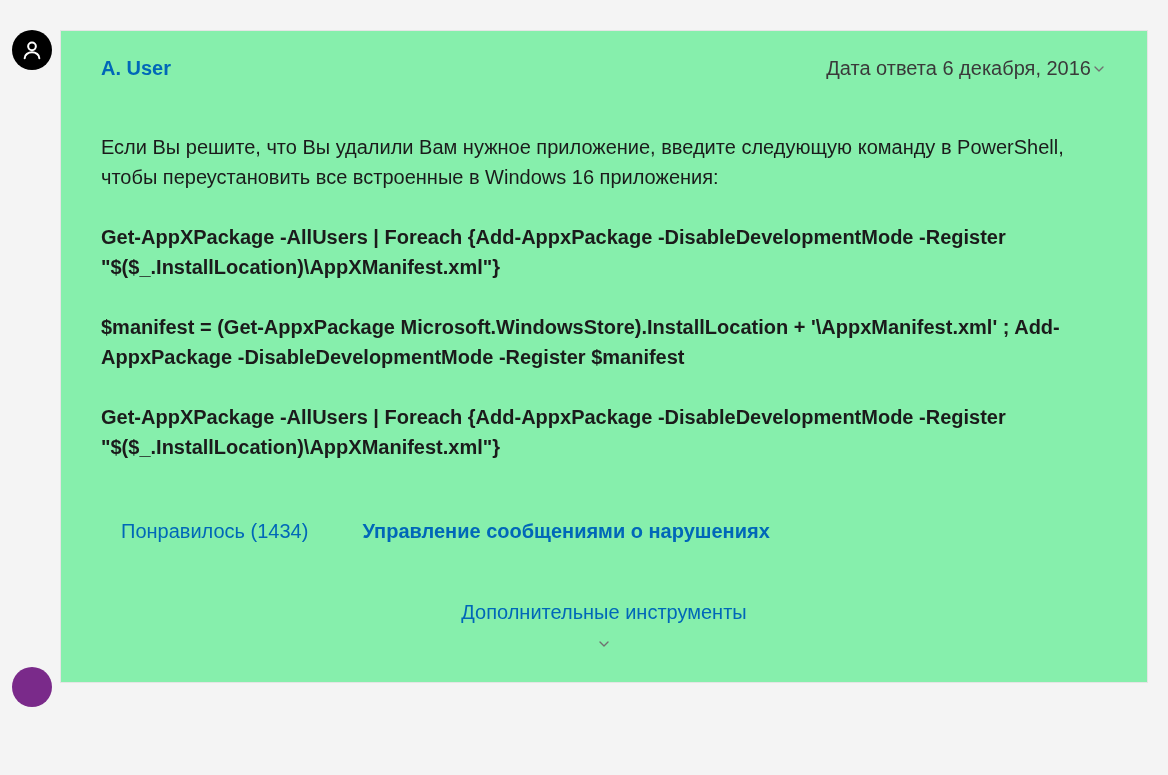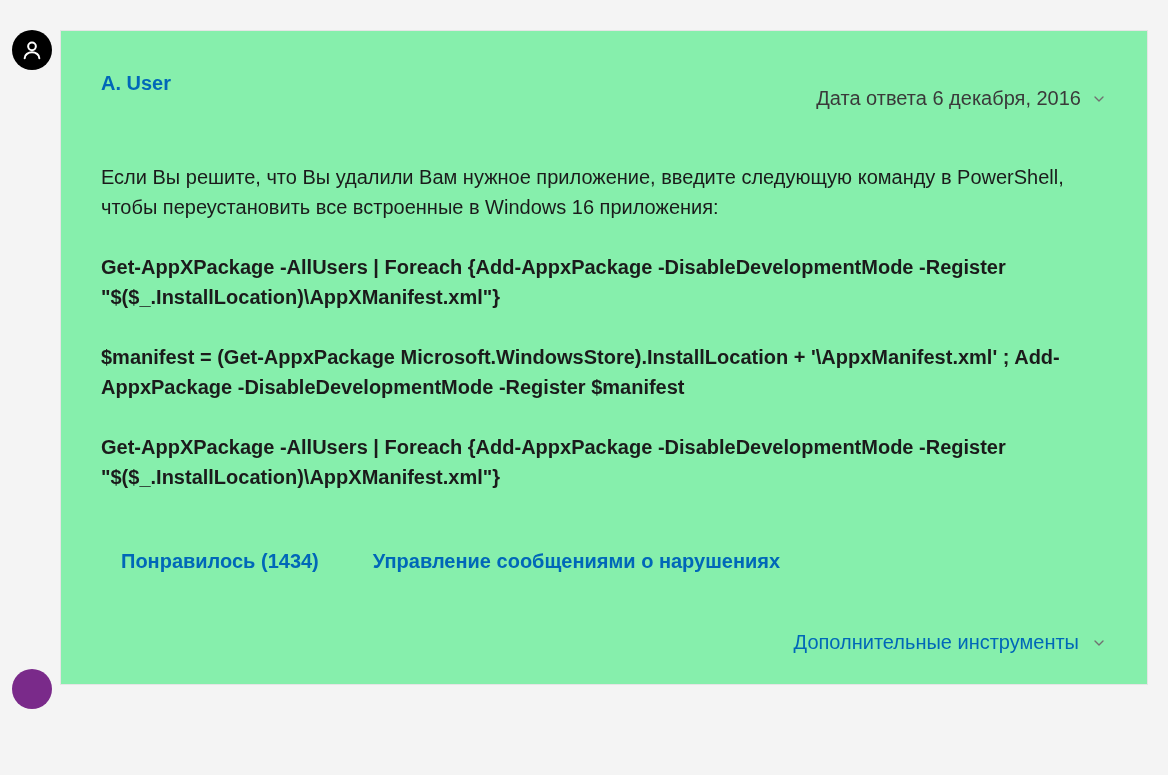--- a/index.html
+++ b/index.html
@@ -48,24 +48,22 @@
 
   .author {
     color: #0067b8;
     font-size: 20px;
     font-weight: 600;
   }
 
   .reply-date {
     display: flex;
     align-items: center;
-    gap: 10px;
     color: #3a3a3a;
     font-size: 20px;
-    margin-top: 30px;
   }
   .reply-date .chev { color: #707070; display:inline-flex; }
 
   .body {
     font-size: 20px;
     line-height: 1.5;
     color: #1b1b1b;
   }
   .body p { margin-bottom: 30px; }
   .body p:last-child { margin-bottom: 0; }
@@ -73,33 +71,34 @@
 
   .actions {
     margin-top: 58px;
     display: flex;
     gap: 54px;
     padding-left: 20px;
   }
   .action {
     color: #0067b8;
     font-size: 20px;
-    font-weight: 700;
+    font-weight: 400;
     cursor: pointer;
   }
   .action.normal { font-weight: 700; }
 
   .tools-row {
     margin-top: 58px;
     display: flex;
     justify-content: flex-end;
     align-items: center;
     gap: 12px;
     color: #0067b8;
     font-size: 20px;
+    flex-direction: column;
   }
   .tools-row .chev { color: #707070; display:inline-flex; }
 
   .next-avatar {
     position: absolute;
     left: 12px;
     bottom: -6px;
     width: 40px;
     height: 40px;
     border-radius: 50%;

